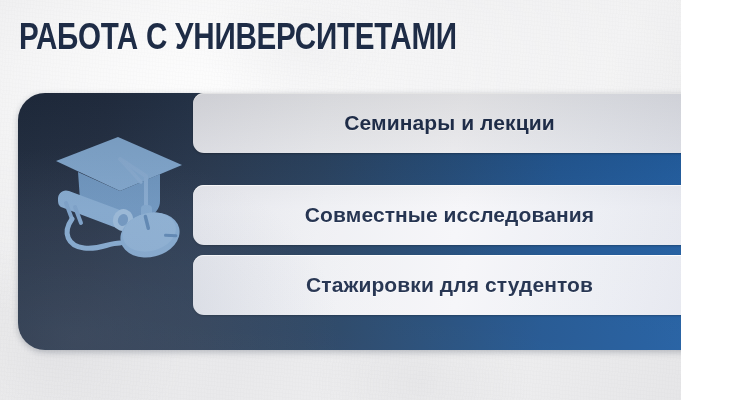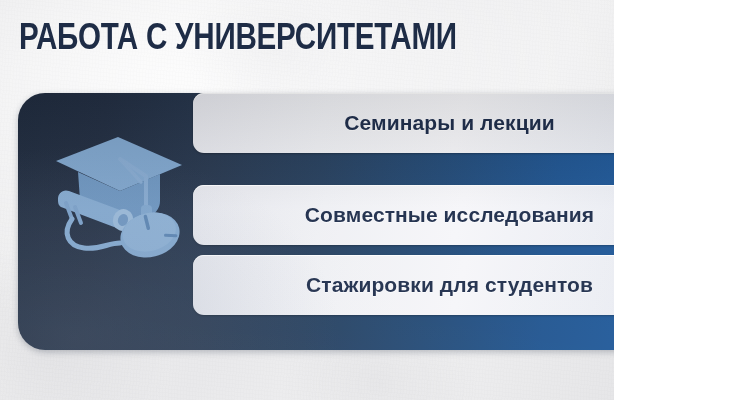--- a/index.html
+++ b/index.html
@@ -2,21 +2,21 @@
 <html><head>
 <meta charset="utf-8">
 <style>
   html, body {
     margin: 0;
     padding: 0;
     background: #ffffff;
   }
   #stage {
     position: relative;
-    width: 614px;
+    width: 681px;
     height: 400px;
     overflow: hidden;
     font-family: "Liberation Sans", sans-serif;
     background: #ececed;
   }
   
   .paper {
     position: absolute;
     inset: 0;
     background:

